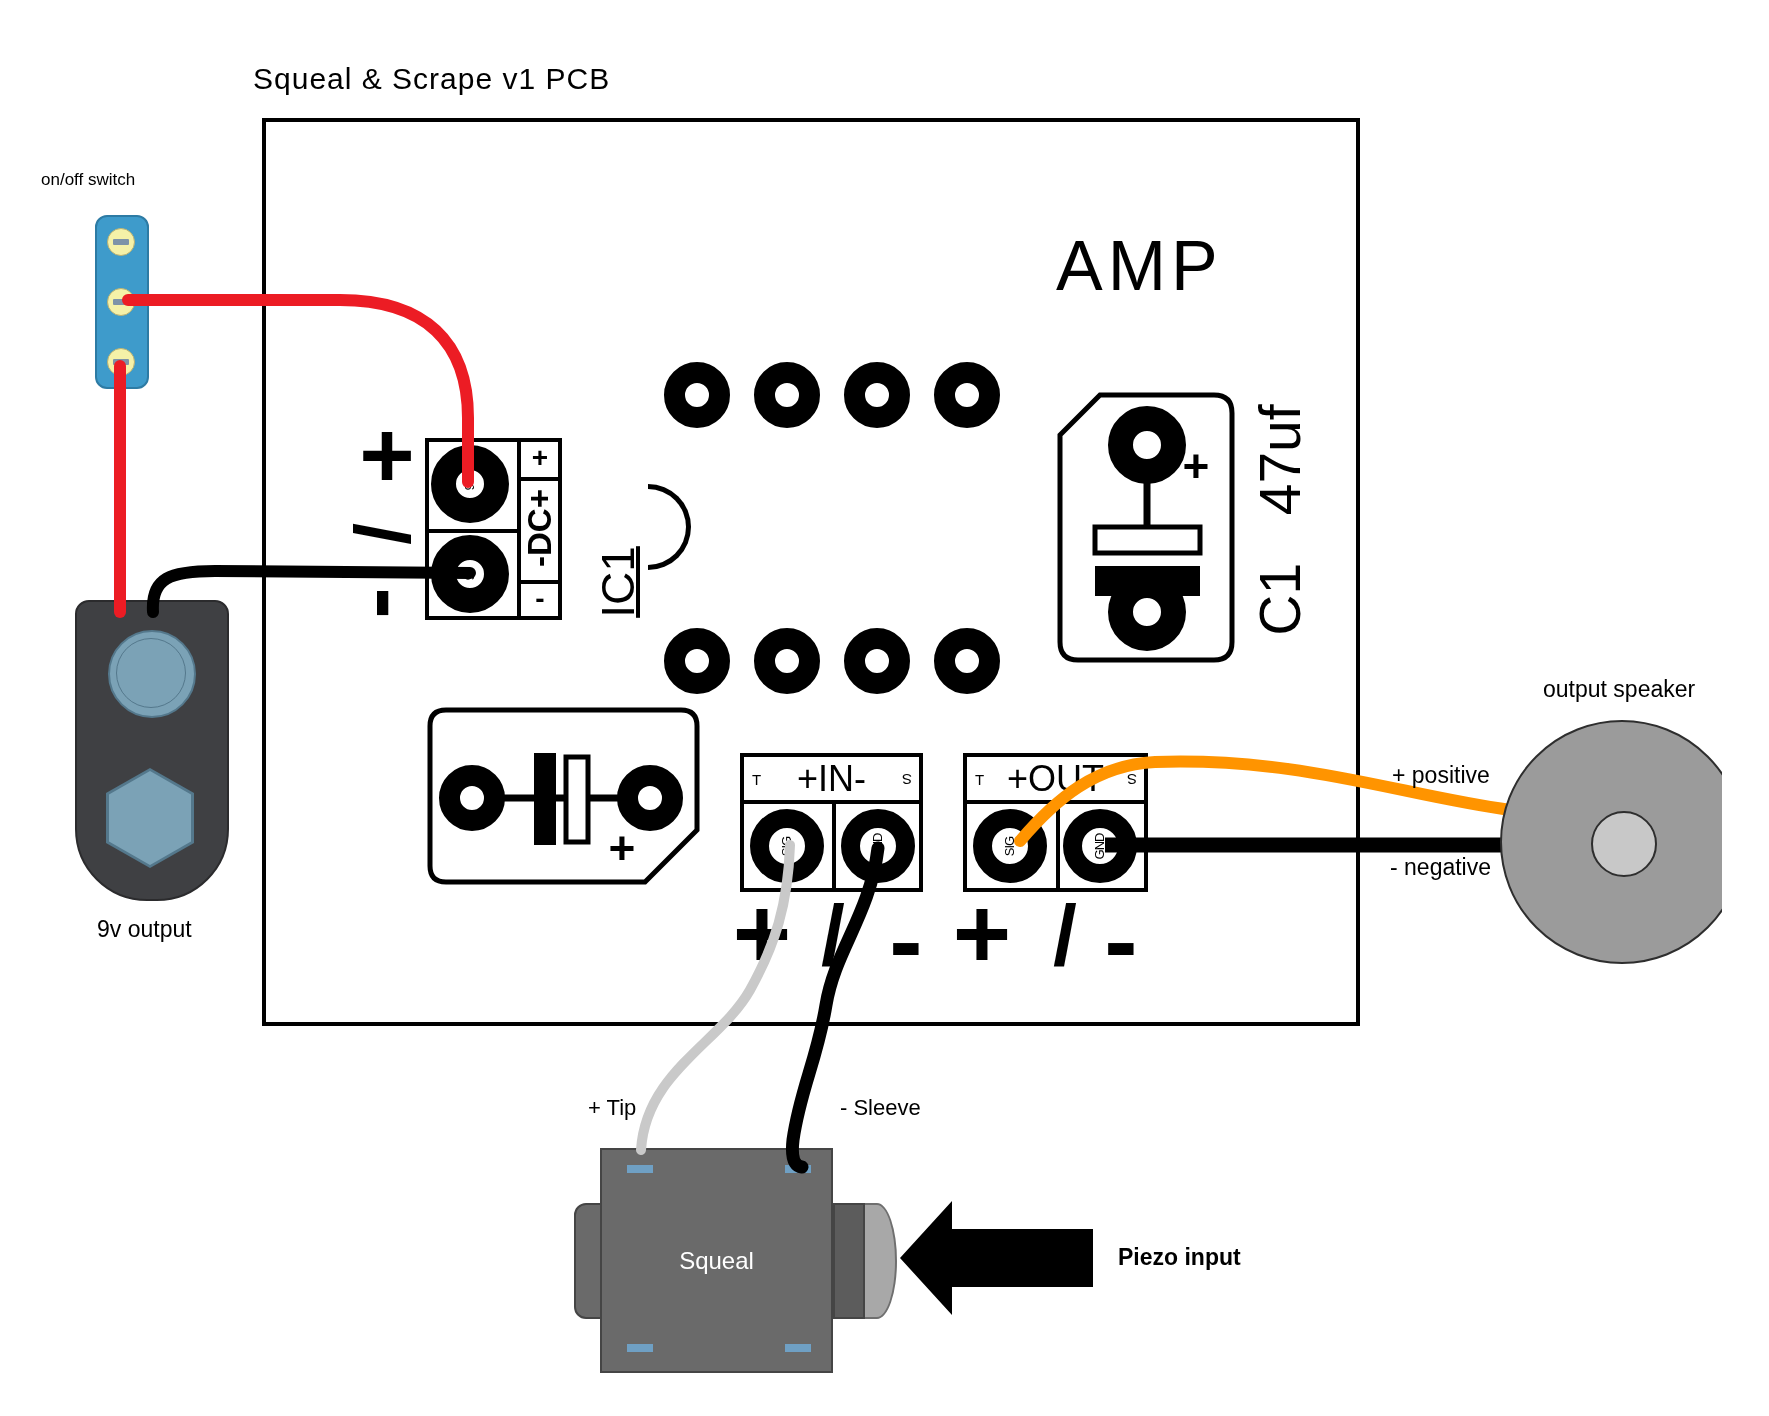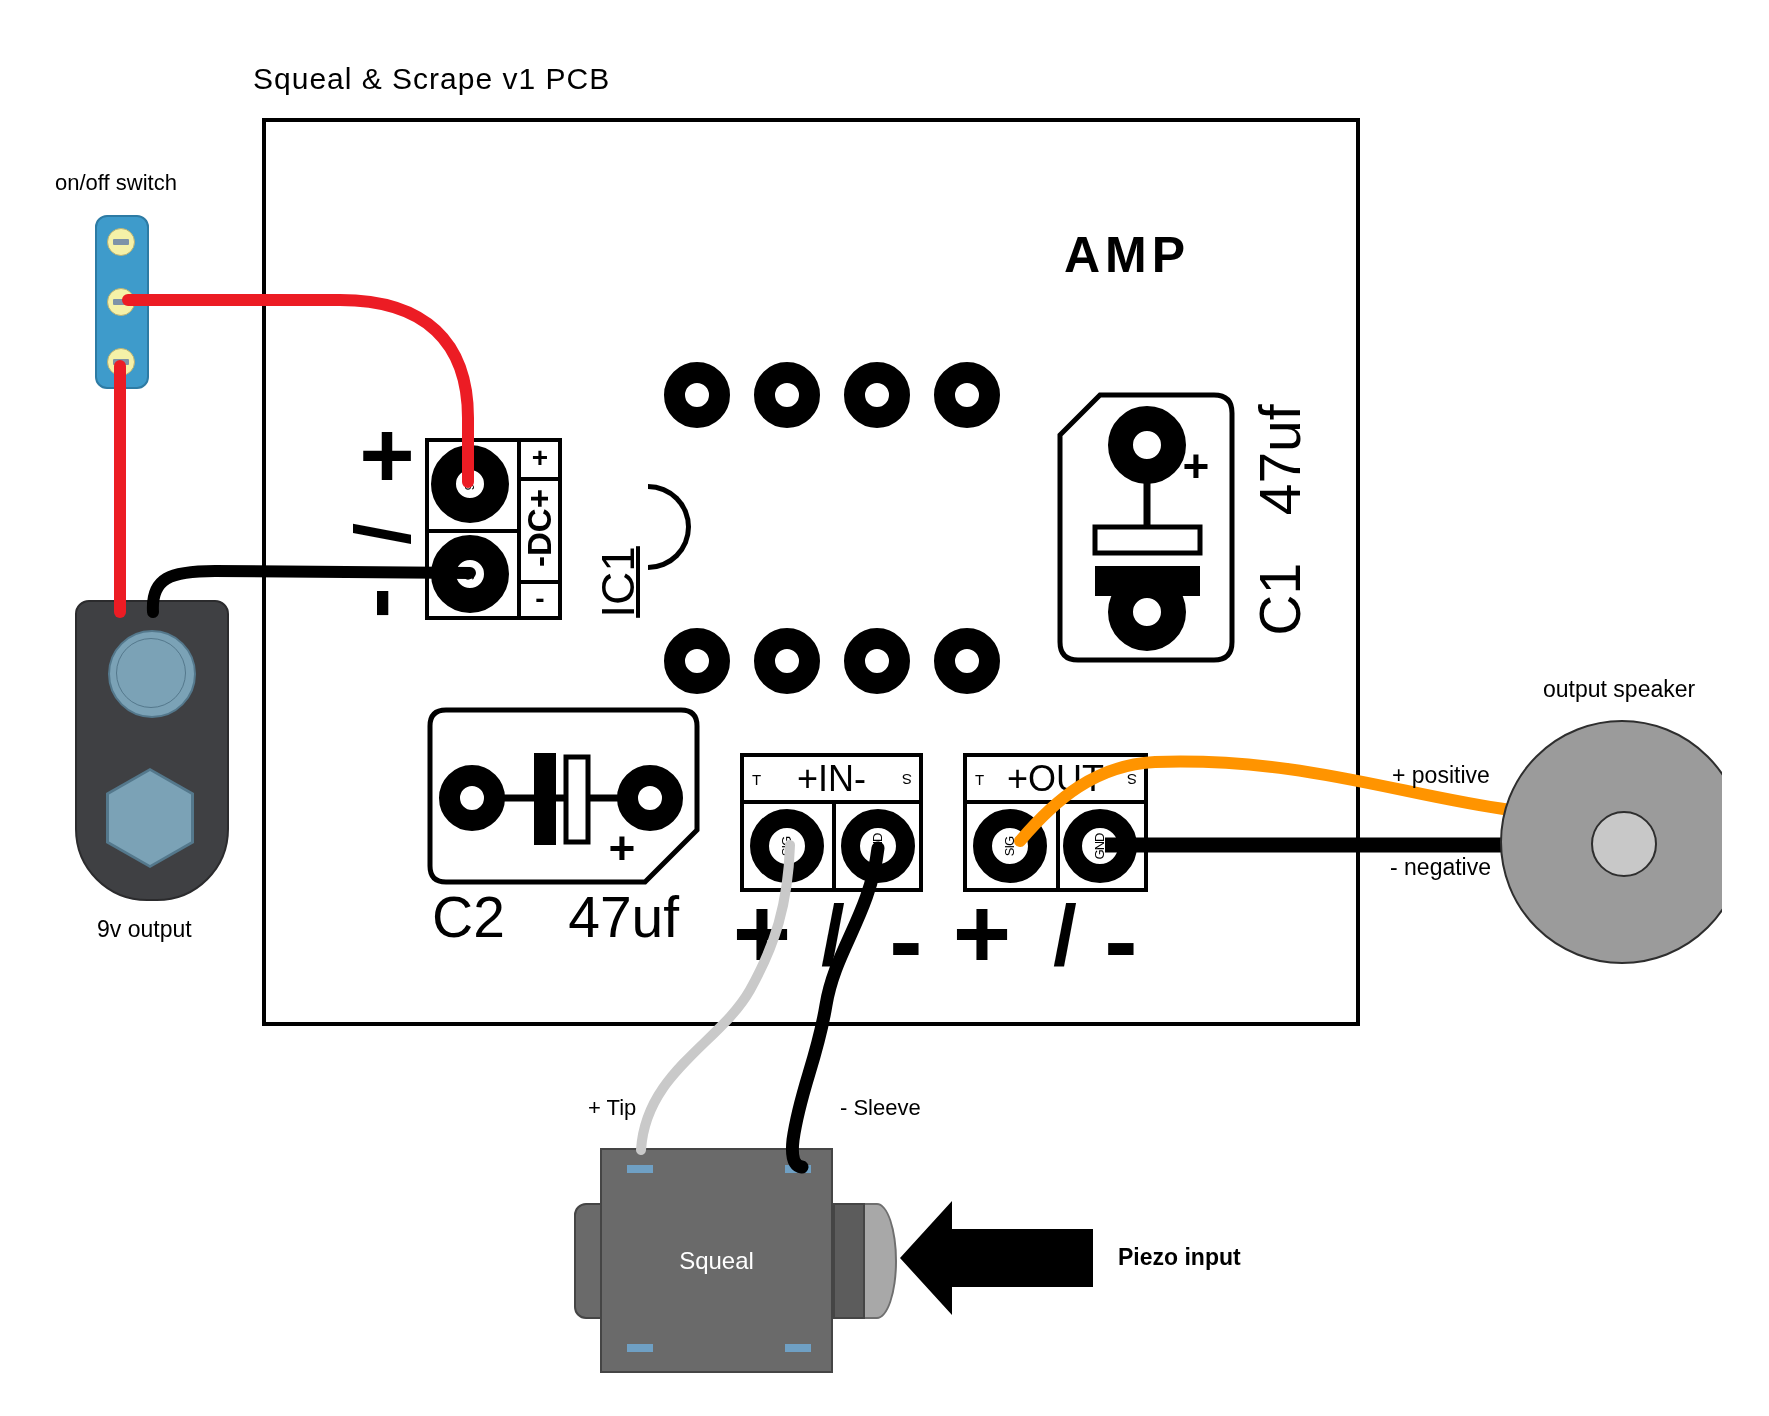--- a/index.html
+++ b/index.html
@@ -4,24 +4,24 @@
 <style>
   html,body{margin:0;padding:0;background:#fff;}
   .canvas{position:relative;width:1722px;height:1416px;background:#ffffff;
           font-family:"Liberation Sans", sans-serif;color:#000;overflow:hidden;}
   .abs{position:absolute;}
   .lbl{position:absolute;white-space:pre;}
 
   
   #pcb{left:262px;top:118px;width:1090px;height:900px;border:4px solid #000;background:#fff;z-index:1;}
   #title{left:253px;top:62px;font-size:30px;letter-spacing:1px;z-index:4;}
-  #amp{left:1056px;top:226px;font-size:50px;letter-spacing:5px;font-weight:700;z-index:4;margin-left:8px;}
-
-  
-  #switch-label{left:55px;top:170px;font-size:22px;z-index:4;}
+  #amp{left:1056px;top:226px;font-size:70px;letter-spacing:5px;font-weight:400;z-index:4;}
+
+  
+  #switch-label{left:41px;top:170px;font-size:17px;z-index:4;}
   #switch-body{left:95px;top:215px;width:50px;height:170px;background:#3e9bcb;
                border:2px solid #2d7ba4;border-radius:12px;z-index:10;}
   .sw-term{position:absolute;width:26px;height:26px;border-radius:50%;background:#f5f1a8;
            border:1px solid #b9b172;display:flex;align-items:center;justify-content:center;}
   .sw-slot{width:16px;height:6px;background:#7e93a8;border-radius:1px;}
   #sw-t1{left:10px;top:11px;} #sw-t2{left:10px;top:71px;} #sw-t3{left:10px;top:131px;}
 
   
   #battery{left:75px;top:600px;width:150px;height:297px;background:#3f4043;border:2px solid #2b2b2d;
            border-radius:14px 14px 72px 72px;z-index:10;}
@@ -209,21 +209,20 @@
   <div class="donut donut-pin" id="pin-b4"></div>
 
   <div class="donut donut-c1" id="c1-don1"></div>
   <div class="donut donut-c1" id="c1-don2"></div>
   <div class="mark" id="c1-plus">+</div>
   <div id="c1-label">C1   47uf</div>
 
   <div class="donut donut-c2" id="c2-don1"></div>
   <div class="donut donut-c2" id="c2-don2"></div>
   <div class="mark" id="c2-plus">+</div>
-  <div class="lbl" id="c2-label">C2    47uf</div>
 
   <div class="tblock" id="in-block">
     <div class="hdr">+IN-</div>
     <div class="hdr-t">T</div>
     <div class="hdr-s">S</div>
     <div class="divider" id="in-hdiv"></div>
     <div class="divider" id="in-vdiv"></div>
   </div>
   <div class="donut donut-io" id="in-don1">
     <span class="term-io">SIG</span>

